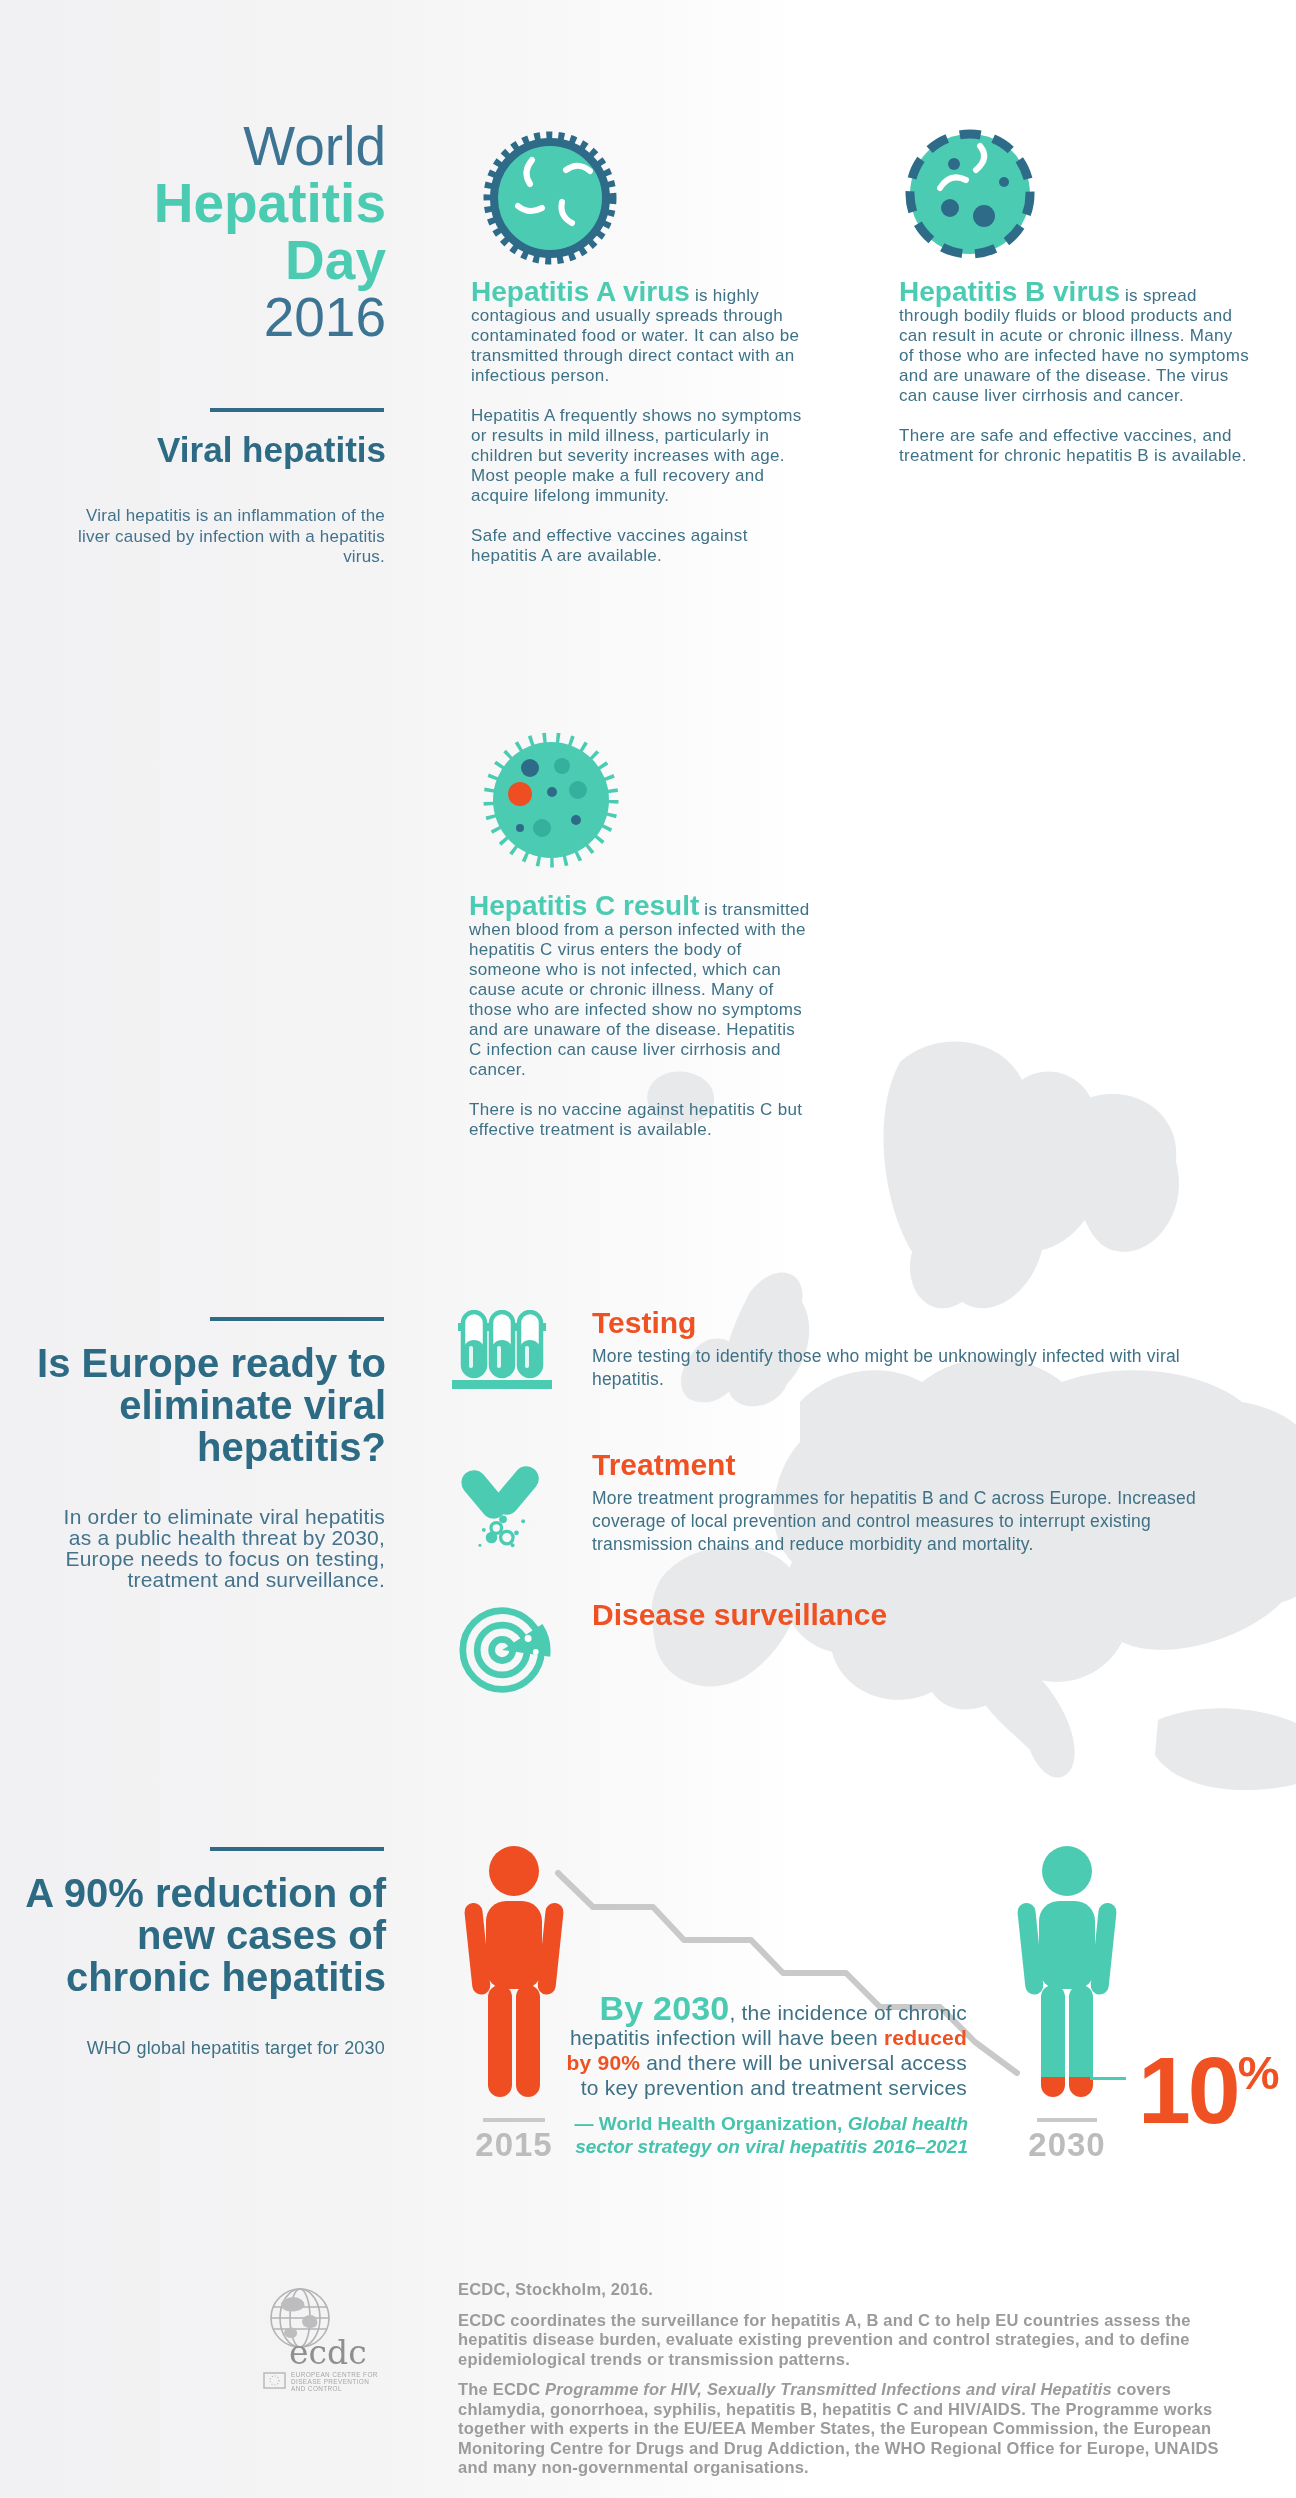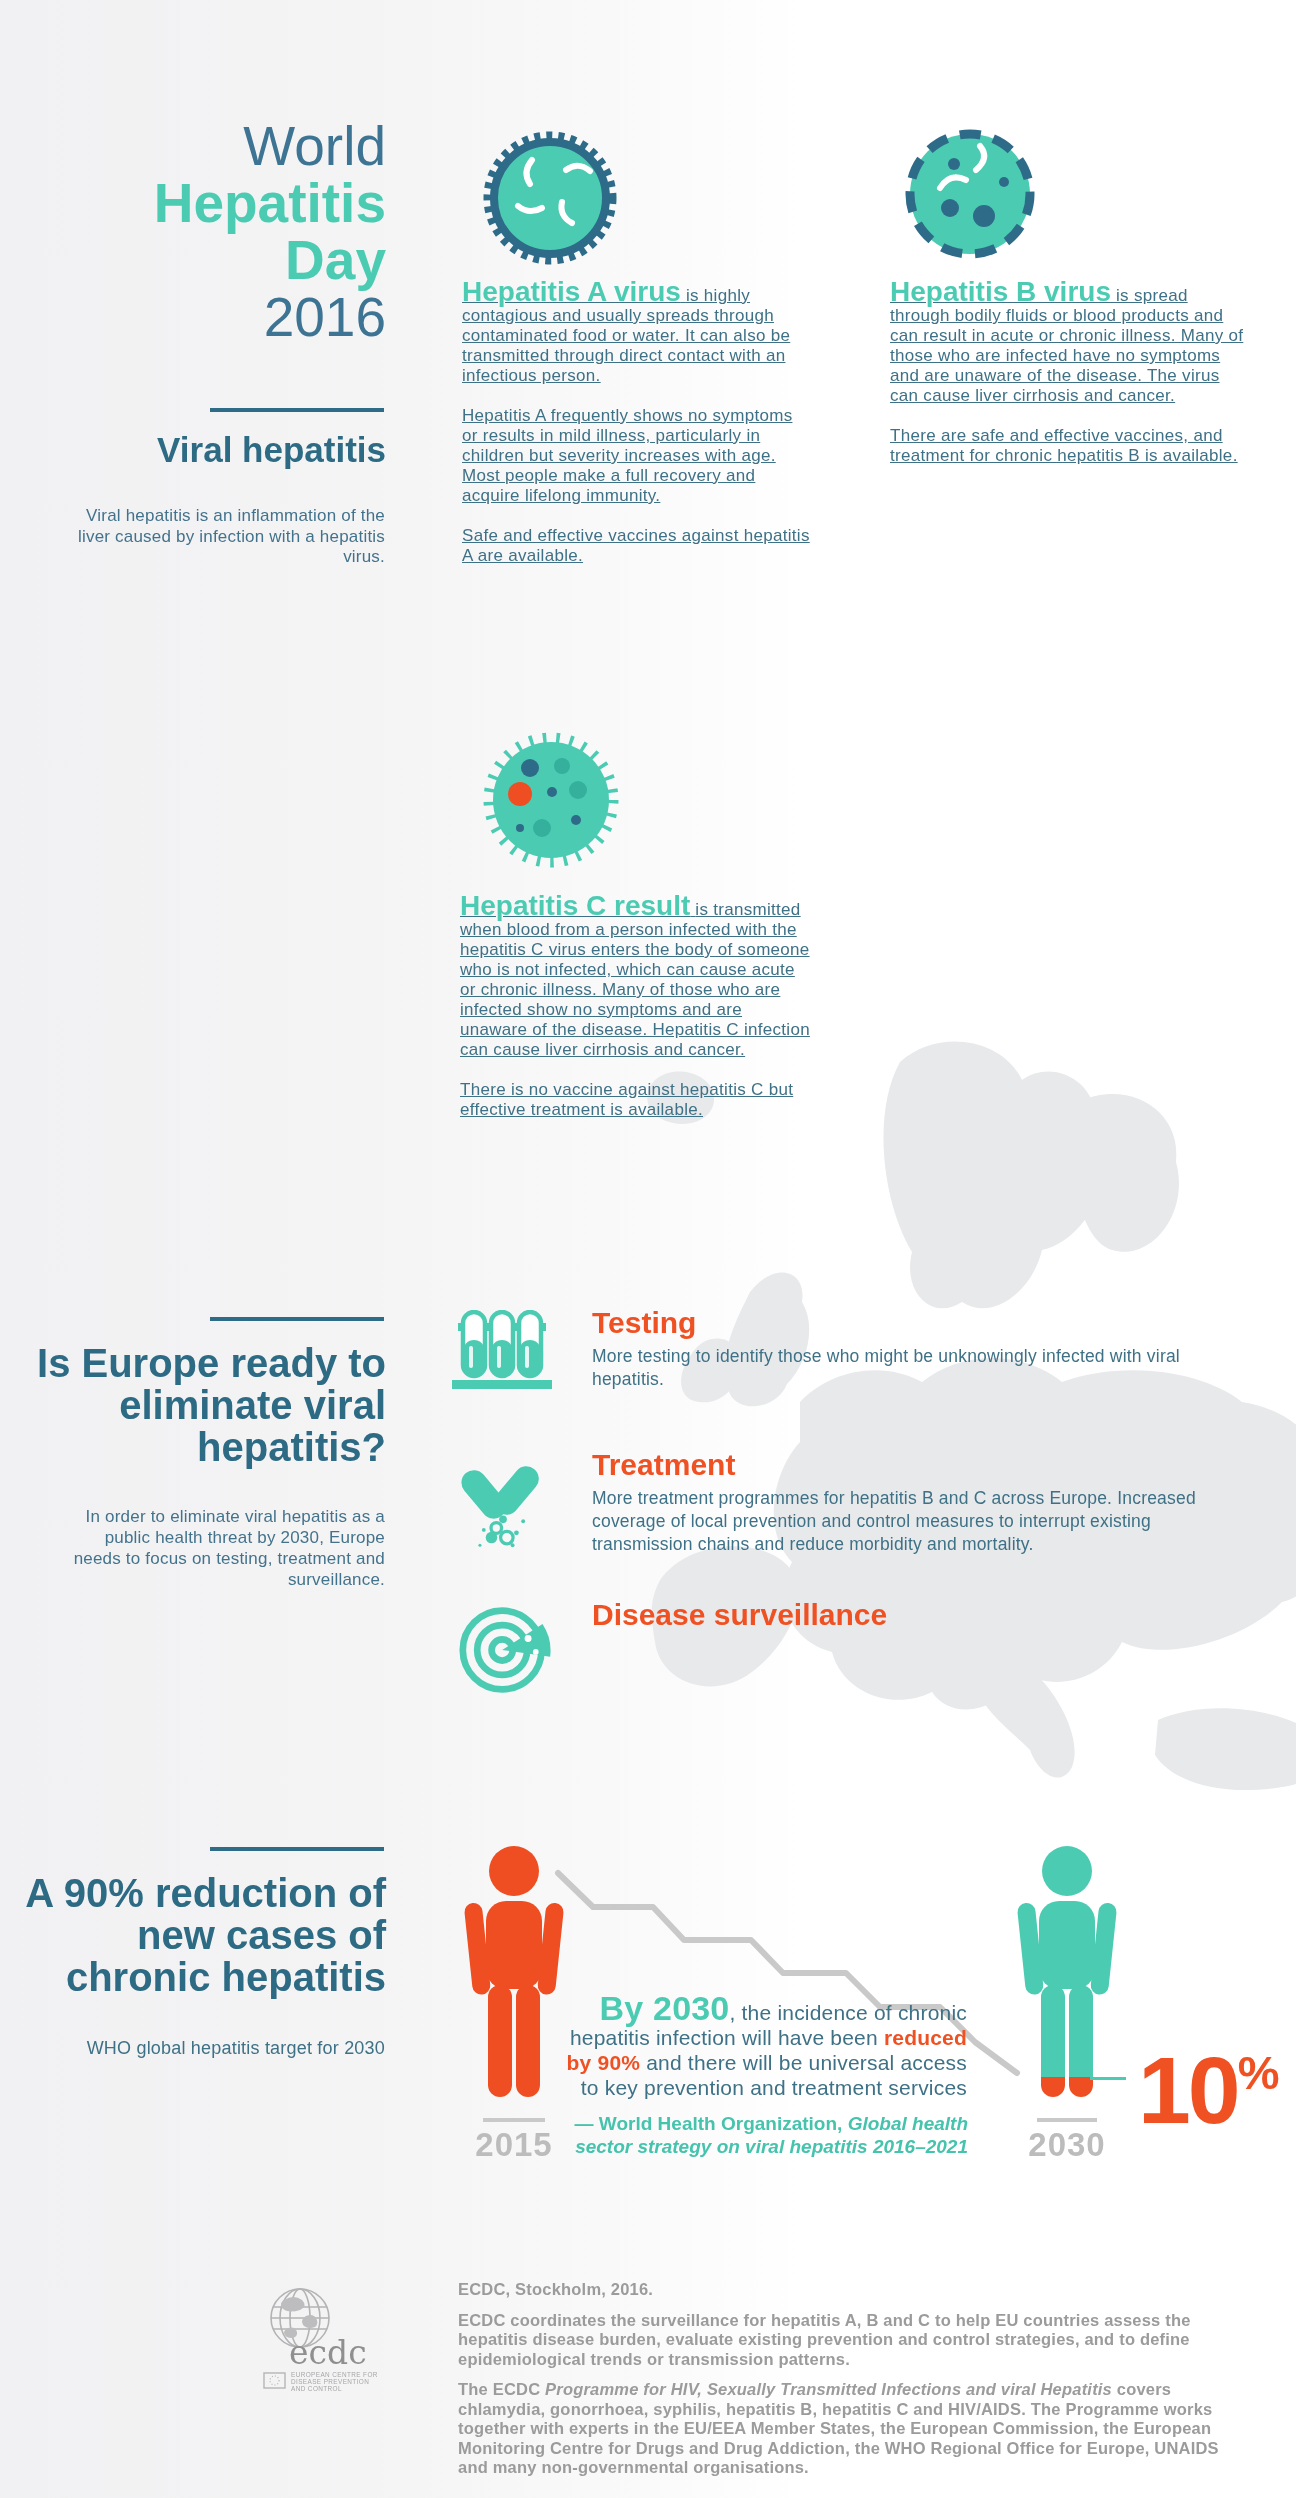--- a/index.html
+++ b/index.html
@@ -10,28 +10,28 @@
   }
   .abs{position:absolute;}
   
   .title-block{left:0;top:118px;width:386px;text-align:right;line-height:57px;}
   .t-steel{font-size:55px;color:#3d7493;font-weight:400;}
   .t-teal{font-size:55px;color:#4ccbb3;font-weight:700;}
   .rule{height:4px;background:#2e6b86;left:210px;width:174px;}
   .viral-heading{left:0;top:430px;width:386px;text-align:right;font-size:35px;font-weight:700;color:#2d6a84;}
   .intro-text{left:75px;top:506px;width:310px;text-align:right;font-size:17px;line-height:20.5px;color:#43738c;letter-spacing:.2px;}
   
-  .vtext{margin:0 0 20px 0;font-size:17px;line-height:20px;color:#3e7186;letter-spacing:.3px;text-decoration:underline;}
+  .vtext{margin:0 0 20px 9px;font-size:17px;line-height:20px;color:#3e7186;letter-spacing:.3px;}
   .vlead{font-size:28px;font-weight:700;color:#4ccbb3;letter-spacing:0;}
   .vcard-a{left:462px;top:282px;width:348px;}
   .vcard-b{left:890px;top:282px;width:362px;}
   .vcard-c{left:460px;top:896px;width:352px;}
   
   .europe-heading{left:0;top:1342px;width:386px;text-align:right;font-size:40px;line-height:42px;font-weight:700;color:#2d6a84;}
-  .europe-text{left:55px;top:1506px;width:330px;text-align:right;font-size:17px;line-height:21px;color:#43738c;letter-spacing:.2px;}
+  .europe-text{left:55px;top:1506px;width:330px;text-align:right;font-size:21px;line-height:21px;color:#43738c;letter-spacing:.2px;}
   .action{width:650px;}
   .action-title{margin:0 0 5px 0;font-size:30px;font-weight:700;color:#ef5123;}
   .action-text{margin:0;font-size:17.5px;line-height:23px;color:#3e7186;letter-spacing:.2px;}
   .act-1{left:592px;top:1306px;}
   .act-2{left:592px;top:1448px;}
   .act-3{left:592px;top:1598px;}
   
   .target-heading{left:0;top:1872px;width:386px;text-align:right;font-size:40px;line-height:42px;font-weight:700;color:#2d6a84;}
   .target-sub{left:35px;top:2038px;width:350px;text-align:right;font-size:18px;color:#3e7186;letter-spacing:.2px;}
   .year-label{width:120px;text-align:center;font-size:33px;font-weight:700;color:#bcbcbc;letter-spacing:1px;}

